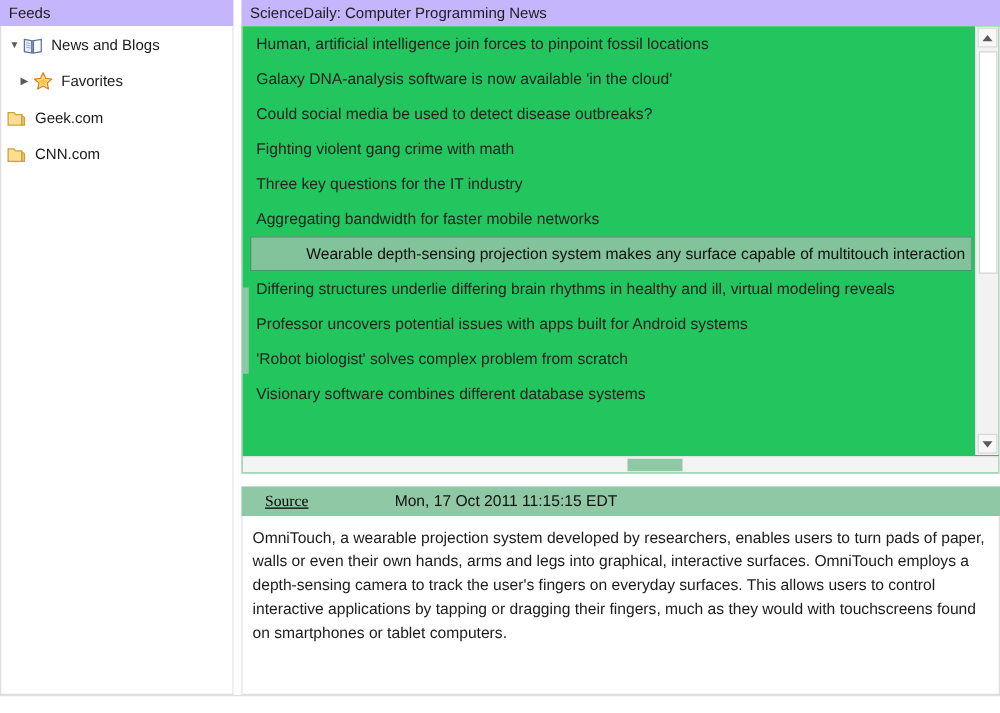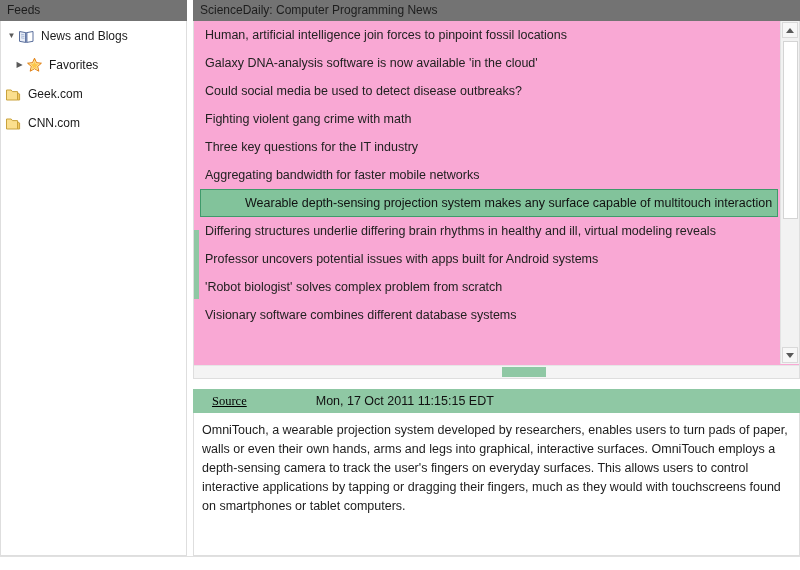--- a/index.html
+++ b/index.html
@@ -22,21 +22,21 @@
   .pane {
     position: absolute;
     background: #ffffff;
     border: 1px solid #d6d6d6;
     box-sizing: border-box;
     overflow: hidden;
   }
   .pane-header {
     height: 21px;
     line-height: 21px;
-    background: #737373;
+    background: #c4b5fd;
     color: #1d1d1d;
     font-size: 12px;
     padding: 0 0 0 7px;
     box-sizing: border-box;
     white-space: nowrap;
     overflow: hidden;
   }
 
   
   #feeds-pane {
@@ -103,21 +103,21 @@
     width: 607px; height: 379px;
     border: none;
   }
   #list-header { width: 100%; }
   #list-body {
     position: absolute;
     left: 0; top: 21px; right: 0; bottom: 0;
     border: 1px solid #dedede;
     border-top: none;
     box-sizing: border-box;
-    background: #f9a8d4;
+    background: #22c55e;
     overflow: hidden;
     text-decoration: underline;
   }
   #list-scroll-area {
     position: absolute;
     left: 6px; top: 0; right: 20px; bottom: 14px;
     overflow: hidden;
   }
   .news-row {
     height: 28px;

